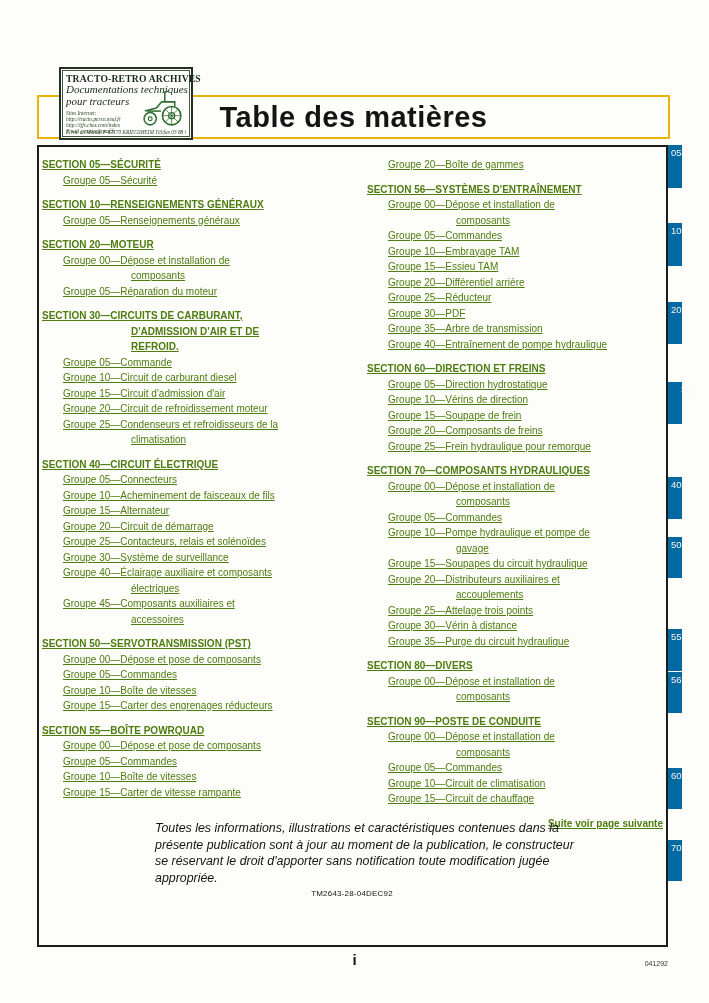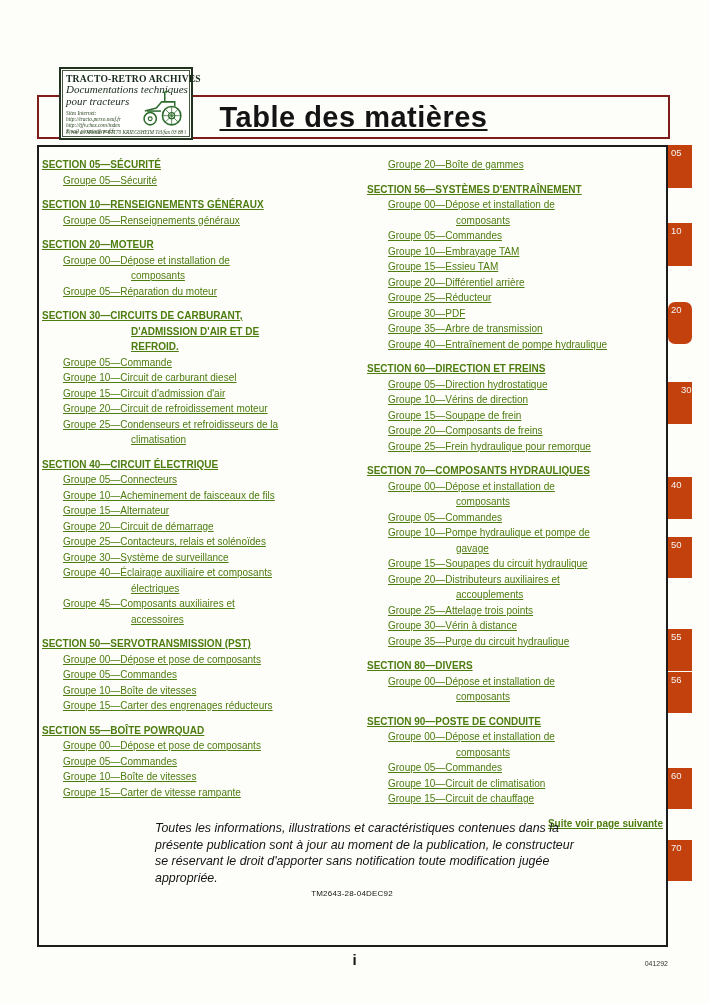--- a/index.html
+++ b/index.html
@@ -4,21 +4,21 @@
 <style>
   html,body { margin:0; padding:0; background:#e8e8e8; }
   .page {
     position:relative; width:709px; height:1003px; margin:0 auto;
     background:#fdfdfa; color:#141414; overflow:hidden;
     font-family:"Liberation Sans", sans-serif;
   }
   
   .title-box {
     position:absolute; left:37px; top:95px; width:629px; height:40px;
-    border:2px solid #7f1d1d; box-sizing:content-box;text-decoration:underline;
+    border:2px solid #eab308; box-sizing:content-box;
   }
   .title {
     width:100%; text-align:center; font-size:29px; font-weight:bold;
     line-height:40px; letter-spacing:0.5px;
   }
   
   .stamp {
     position:absolute; left:59px; top:67px; width:134px; height:73px;
     background:#fffffe; border:2px solid #22301f; z-index:5; box-sizing:border-box;
     padding:6px 3px; font-family:"Liberation Serif", serif; color:#16281a;
@@ -48,21 +48,21 @@
   .disclaimer {
     position:absolute; left:155px; top:820px; width:470px;
     font-style:italic; font-size:12.4px; line-height:16.5px; white-space:pre-line;
   }
   .doc-code { position:absolute; left:252px; top:889px; width:200px; text-align:center; font-size:8px; letter-spacing:0.2px; }
   
   .page-num { position:absolute; left:0; top:951px; width:709px; text-align:center; font-weight:bold; font-size:15px; }
   .print-code { position:absolute; left:628px; top:960px; width:40px; text-align:right; font-size:7px; color:#333; }
   
   .side-tab {
-    position:absolute; left:668px; width:24px; background:#c2410c; color:#f4f4f4;
+    position:absolute; left:668px; width:14px; background:#0369a1; color:#f4f4f4;
     font-size:9.5px; line-height:11px; padding:2px 0 0 3px; box-sizing:border-box;
   }
 </style>
 </head>
 <body>
 
 <div class="page">
 
   <div class="title-box">
     <div class="title">Table des matières</div>
@@ -217,21 +217,21 @@
 se réservant le droit d'apporter sans notification toute modification jugée
 appropriée.</div>
   <div class="doc-code">TM2643-28-04DEC92</div>
 
   <div class="page-num">i</div>
   <div class="print-code">041292</div>
 
   <div id="tabs-host">
       <div class="side-tab" style="top: 145px; height: 43px;">05</div>
       <div class="side-tab" style="top: 223px; height: 43px;">10</div>
-      <div class="side-tab" style="top: 302px; height: 42px; border-radius: 7px;">20</div>
+      <div class="side-tab" style="top: 302px; height: 42px;">20</div>
       <div class="side-tab" style="top: 382px; height: 42px; padding-left: 13px;">30</div>
       <div class="side-tab" style="top: 477px; height: 42px;">40</div>
       <div class="side-tab" style="top: 537px; height: 41px;">50</div>
       <div class="side-tab" style="top: 613px; height: 42px; margin-top: 16px;">55</div>
       <div class="side-tab" style="top: 672px; height: 41px;">56</div>
       <div class="side-tab" style="top: 768px; height: 41px;">60</div>
       <div class="side-tab" style="top: 840px; height: 41px;">70</div>
     </div>
 </div>
 

